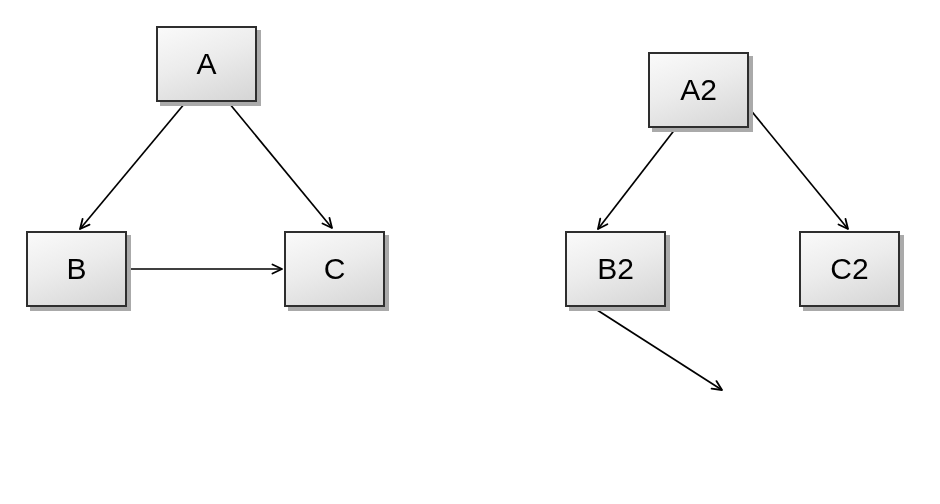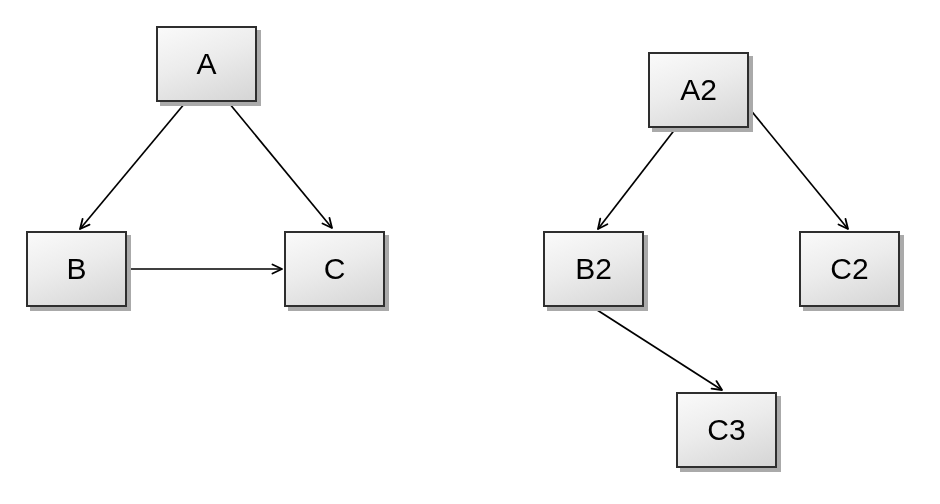--- a/index.html
+++ b/index.html
@@ -72,23 +72,20 @@
   <div class="node" style="left:26px; top:231px;">
     <span class="node-label">B</span>
   </div>
   <div class="node" style="left:284px; top:231px;">
     <span class="node-label">C</span>
   </div>
 
   <div class="node" style="left:648px; top:25px;margin-top:27px;">
     <span class="node-label">A2</span>
   </div>
-  <div class="node" style="left:543px; top:231px;justify-content:center;">
+  <div class="node" style="left:565px; top:231px;justify-content:center;">
     <span class="node-label">B2</span>
   </div>
   <div class="node" style="left:799px; top:231px;justify-content:center;">
     <span class="node-label">C2</span>
   </div>
-  <div class="node" style="left:676px; top:392px;">
-    <span class="node-label">C3</span>
-  </div>
 
 </div>
 
 </body></html>

